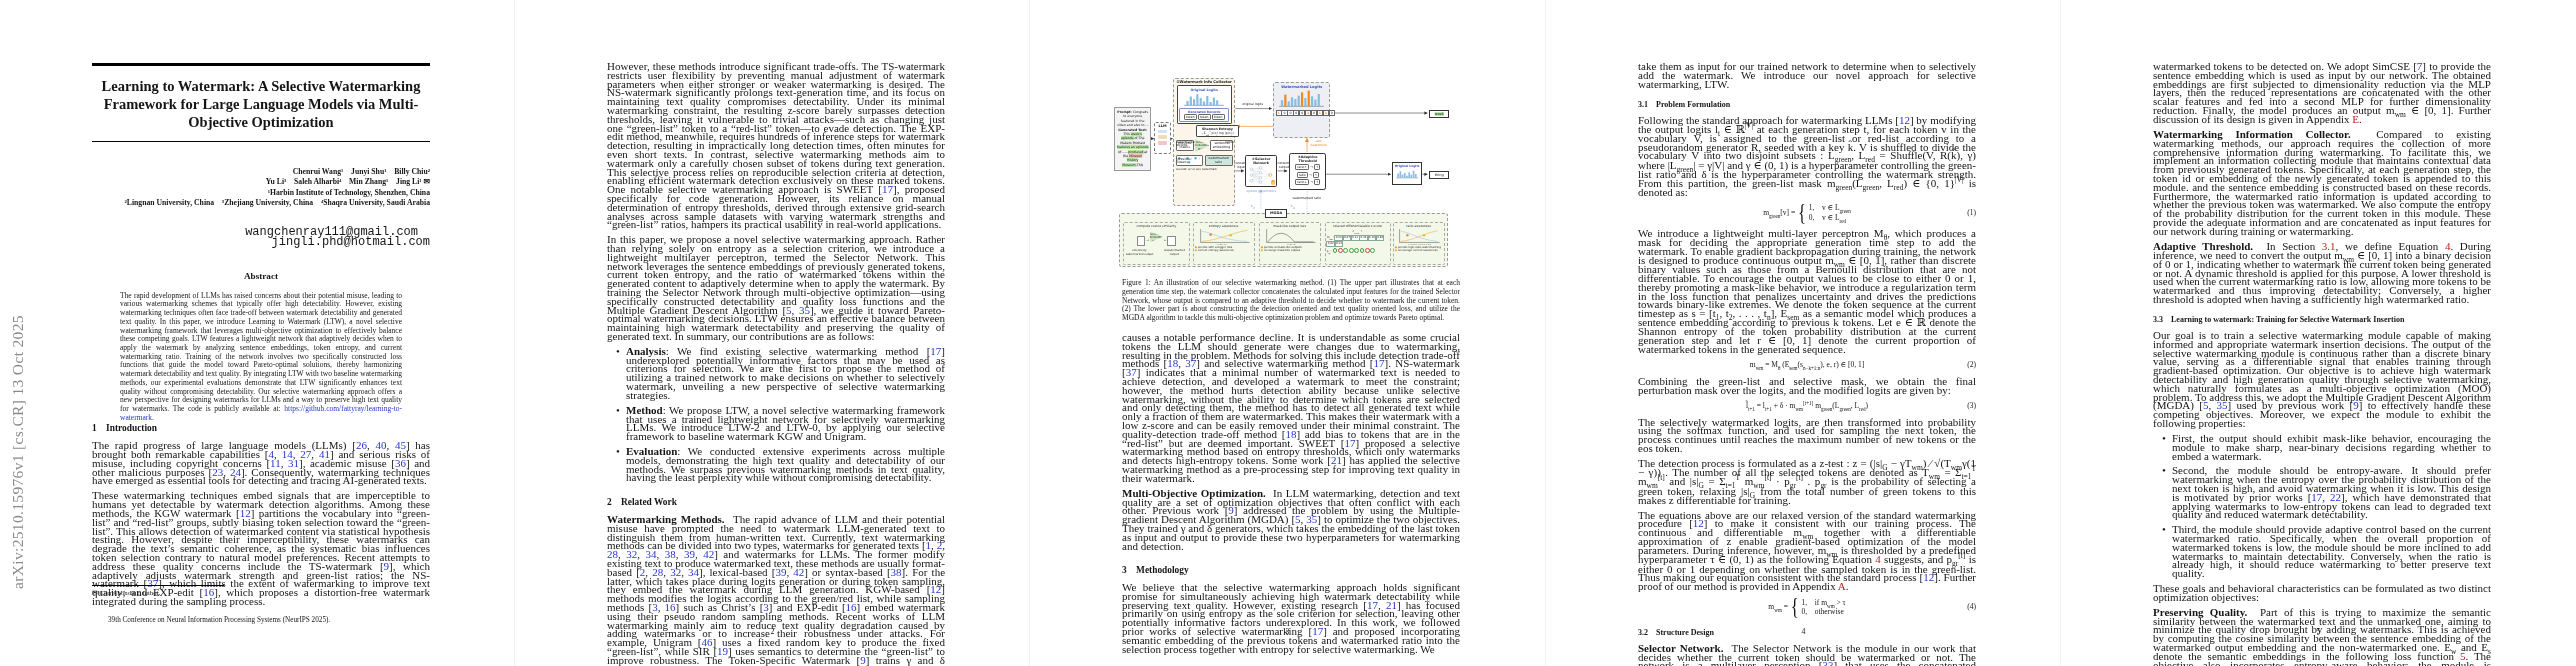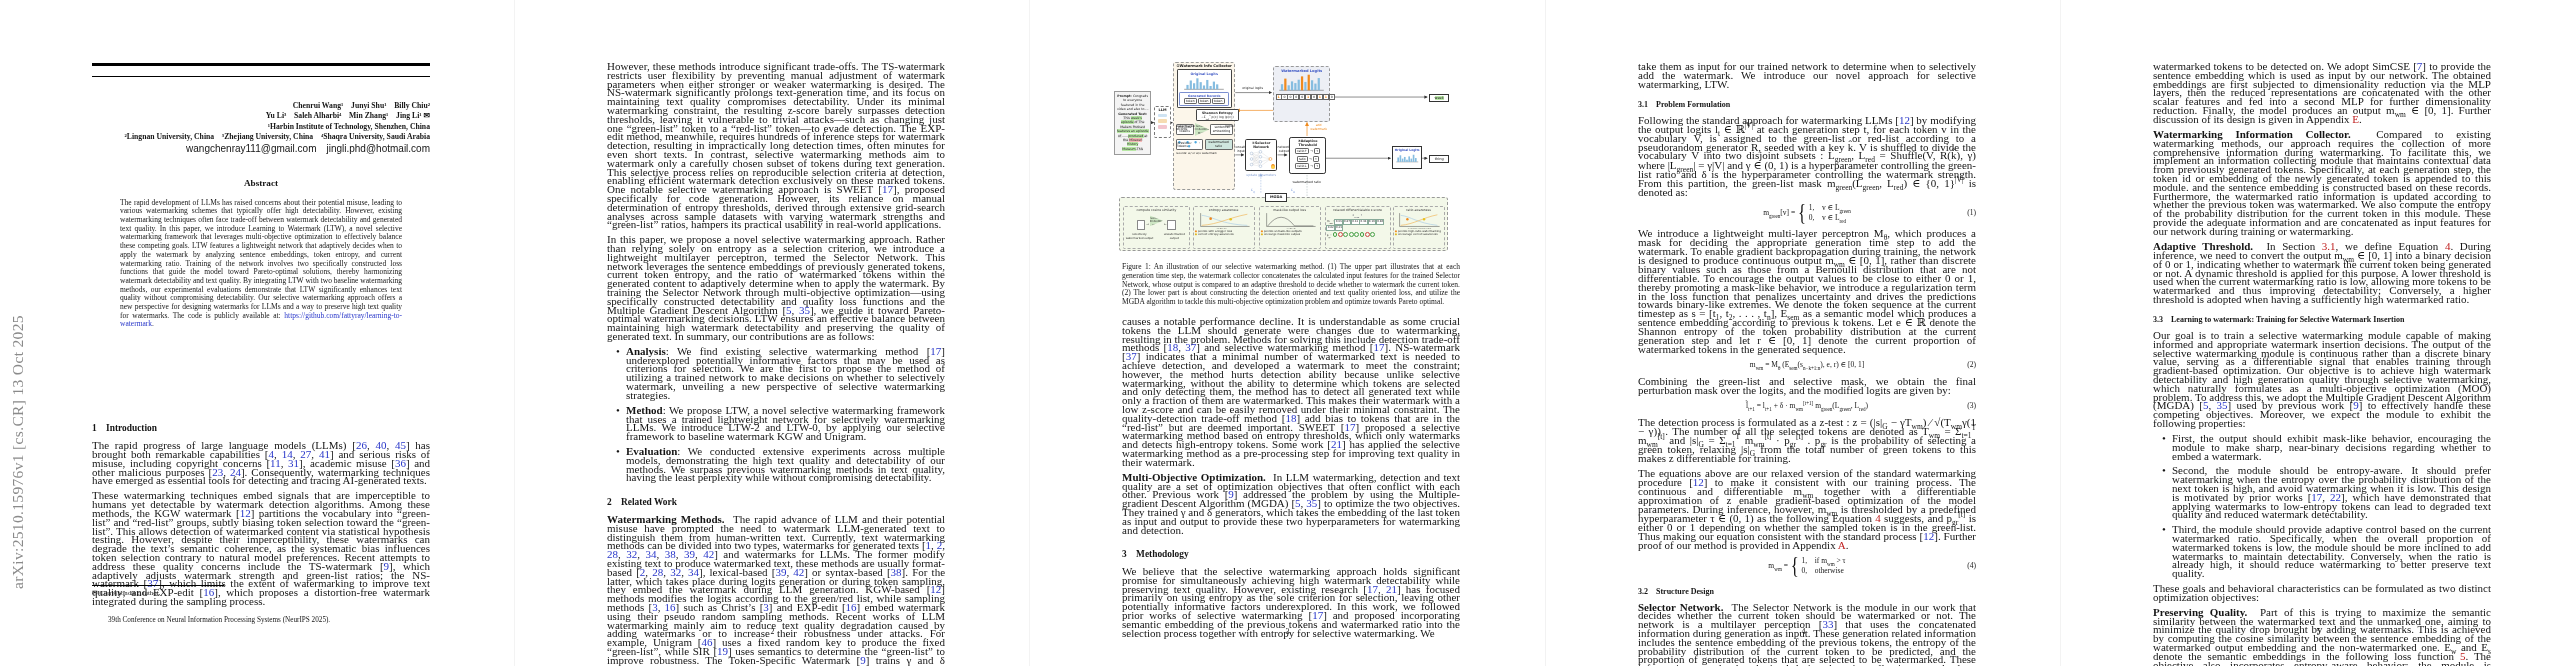--- a/index.html
+++ b/index.html
@@ -17,21 +17,21 @@
   sub,sup{font-size:68%;line-height:0}
   .bull{position:relative;padding-left:19px}
   .bull:before{content:"\2022";position:absolute;left:9px}
   
   .bar{height:2.5px;background:#000;margin-top:1.1px}
   .title{font-size:14.5px;line-height:18.3px;font-weight:bold;text-align:center;margin:11px 6.7px 0}
   .rule{border:none;border-top:0.9px solid #000;margin:10px 0 0}
   .authors{margin-top:24.5px;text-align:right;font-size:7.7px;line-height:10.3px}
   .aline{font-weight:bold}
   .affil{font-weight:bold}
-  .emails{font-family:Liberation Sans, sans-serif;font-size:10px;margin-top:2px}
+  .emails{font-family:Liberation Mono, monospace;font-size:12px;margin-top:19px}
   .abshead{text-align:center;font-weight:bold;font-size:9.2px;margin:23px 0 11px}
   .abs{margin:0 28px;font-size:7.5px;line-height:8.7px;text-align:justify}
   .fnblock{position:absolute;left:92px;top:585px;width:338px;font-size:6.8px}
   .fnrule{border:none;border-top:0.6px solid #000;width:132px;margin:0 0 2.8px}
   .conf{position:absolute;left:108px;top:616px;width:338px;font-size:7.2px}
   .pageno{position:absolute;bottom:31px;left:0;width:100%;text-align:center;font-size:7.8px}
   
   .arxiv{position:absolute;left:9px;top:189px;height:400px;writing-mode:vertical-rl;transform:rotate(180deg);font-size:15.6px;color:#8a8a8a;letter-spacing:0.3px;white-space:nowrap}
   
   .eq{position:relative;margin:6.7px 0 7.2px;text-align:center;font-size:7.5px;line-height:9.4px}
@@ -84,20 +84,21 @@
   .orange{color:#f08a1d}
   .caption{font-size:7.5px;line-height:8.8px;text-align:justify;margin:7.8px 0 10px}
 </style>
 </head>
 <body>
 
 <div class="page" style="left:0">
   <div class="arxiv">arXiv:2510.15976v1  [cs.CR]  13 Oct 2025</div>
   <div class="col">
     <div class="bar"></div>
+    <div class="title">Learning to Watermark: A Selective Watermarking Framework for Large Language Models via Multi-Objective Optimization</div>
     <hr class="rule">
     <div class="authors">
       <div class="aline">Chenrui Wang¹ Junyi Shu¹ Billy Chiu²</div>
       <div class="aline">Yu Li³ Saleh Alharbi⁴ Min Zhang¹ Jing Li¹ ✉</div>
       <div class="affil">¹Harbin Institute of Technology, Shenzhen, China</div>
       <div class="affil">²Lingnan University, China ³Zhejiang University, China ⁴Shaqra University, Saudi Arabia</div>
       <div class="emails">wangchenray111@gmail.com jingli.phd@hotmail.com</div>
     </div>
     <div class="abshead">Abstract</div>
     <p class="abs"><span>The rapid development of LLMs has raised concerns about their potential misuse, leading to various watermarking schemes that typically offer high detectability. However, existing watermarking techniques often face trade-off between watermark detectability and generated text quality. In this paper, we introduce Learning to Watermark (LTW), a novel selective watermarking framework that leverages multi-objective optimization to effectively balance these competing goals. LTW features a lightweight network that adaptively decides when to apply the watermark by analyzing sentence embeddings, token entropy, and current watermarking ratio. Training of the network involves two specifically constructed loss functions that guide the model toward Pareto-optimal solutions, thereby harmonizing watermark detectability and text quality. By integrating LTW with two baseline watermarking methods, our experimental evaluations demonstrate that LTW significantly enhances text quality without compromising detectability. Our selective watermarking approach offers a new perspective for designing watermarks for LLMs and a way to preserve high text quality for watermarks. The code is publicly available at: </span><a class="url" href="#">https://github.com/fattyray/learning-to-watermark</a><span>.</span></p>
@@ -124,21 +125,21 @@
     <div class="bull"><b class="runin">Method</b><span>: We propose LTW, a novel selective watermarking framework that uses a trained lightweight network for selectively watermarking LLMs. We introduce LTW-2 and LTW-0, by applying our selective framework to baseline watermark KGW and Unigram.</span></div>
     <div class="bull"><b class="runin">Evaluation</b><span>: We conducted extensive experiments across multiple models, demonstrating the high text quality and detectability of our methods. We surpass previous watermarking methods in text quality, having the least perplexity while without compromising detectability.</span></div>
     <h1 class="sec">2 Related Work</h1>
     <p class="body"><b class="runin">Watermarking Methods.</b>&nbsp;&nbsp;<span>The rapid advance of LLM and their potential misuse have prompted the need to watermark LLM-generated text to distinguish them from human-written text. Currently, text watermarking methods can be divided into two types, watermarks for generated texts [<span class="cite">1</span>, <span class="cite">2</span>, <span class="cite">28</span>, <span class="cite">32</span>, <span class="cite">34</span>, <span class="cite">38</span>, <span class="cite">39</span>, <span class="cite">42</span>] and watermarks for LLMs. The former modify existing text to produce watermarked text, these methods are usually format-based [<span class="cite">2</span>, <span class="cite">28</span>, <span class="cite">32</span>, <span class="cite">34</span>], lexical-based [<span class="cite">39</span>, <span class="cite">42</span>] or syntax-based [<span class="cite">38</span>]. For the latter, which takes place during logits generation or during token sampling, they embed the watermark during LLM generation.  KGW-based [<span class="cite">12</span>] methods modifies the logits according to the green/red list, while sampling methods [<span class="cite">3</span>, <span class="cite">16</span>] such as Christ’s [<span class="cite">3</span>] and EXP-edit [<span class="cite">16</span>] embed watermark using their pseudo random sampling methods. Recent works of LLM watermarking mainly aim to reduce text quality degradation caused by adding watermarks or to increase their robustness under attacks. For example, Unigram [<span class="cite">46</span>] uses a fixed random key to produce the fixed “green-list”, while SIR [<span class="cite">19</span>] uses semantics to determine the “green-list” to improve robustness. The Token-Specific Watermark [<span class="cite">9</span>] trains γ and δ generators to alter these hyperparameters during generation to obtain better semantic coherence. To address the low-entropy limitation as previous works [<span class="cite">3</span>, <span class="cite">12</span>, <span class="cite">17</span>] has shown, SWEET [<span class="cite">17</span>] provided a selective watermarking method to improve the quality of watermarked codes generated by LLMs, and EWD [<span class="cite">22</span>] provided an entropy-based detection method to improve detection ability.</span></p>
     <p class="body"><b class="runin">Balancing Detection and Quality.</b>&nbsp;&nbsp;<span>Recent works [<span class="cite">8</span>, <span class="cite">9</span>, <span class="cite">18</span>, <span class="cite">21</span>, <span class="cite">37</span>] indicate watermarking brings text quality decay and some works [<span class="cite">6</span>, <span class="cite">17</span>] indicate that in some tasks such as coding, watermarking</span></p>
   </div>
   <div class="pageno">2</div>
 </div>
 
 <div class="page" style="left:1030px">
-  <div class="col" style="top:44px">
+  <div class="col" style="top:60px">
     <div class="figwrap">
       <svg class="abx" style="left:0;top:0" width="356" height="198" xmlns="http://www.w3.org/2000/svg" viewBox="0 0 640 356">
         <defs>
           <marker id="ah" markerWidth="6" markerHeight="6" refX="5" refY="3" orient="auto">
               <path d="M0,0L6,3L0,6z" fill="#333"></path>
             </marker>
           <marker id="aho" markerWidth="6" markerHeight="6" refX="5" refY="3" orient="auto">
               <path d="M0,0L6,3L0,6z" fill="#f08a1d"></path>
             </marker>
           <marker id="ahb" markerWidth="6" markerHeight="6" refX="5" refY="3" orient="auto">
@@ -409,20 +410,21 @@
         <span>m<sub>green</sub>[v] =</span>
         <span class="brace">{</span>
         <span class="crow"><span>1, v ∈ L<sub>green</sub></span><br><span>0, v ∈ L<sub>red</sub></span></span>
       </span>
       <span class="eqno">(1)</span>
     </div>
     <p class="body">We introduce a lightweight multi-layer perceptron M<sub>θ</sub>, which produces a mask for deciding the appropriate generation time step to add the watermark. To enable gradient backpropagation during training, the network is designed to produce continuous output m<sub>wm</sub> ∈ [0, 1], rather than discrete binary values such as those from a Bernoulli distribution that are not differentiable. To encourage the output values to be close to either 0 or 1, thereby promoting a mask-like behavior, we introduce a regularization term in the loss function that penalizes uncertainty and drives the predictions towards binary-like extremes. We denote the token sequence at the current timestep as s = [t<sub>1</sub>, t<sub>2</sub>, . . . , t<sub>n</sub>], E<sub>sem</sub> as a semantic model which produces a sentence embedding according to previous k tokens. Let e ∈ ℝ denote the Shannon entropy of the token probability distribution at the current generation step and let r ∈ [0, 1] denote the current proportion of watermarked tokens in the generated sequence.</p>
     <div class="eq"><span>m<sub>wm</sub> = M<sub>θ</sub> (E<sub>sem</sub>(s<sub>n−k+1:n</sub>), e, r) ∈ [0, 1]</span><span class="eqno">(2)</span></div>
     <p class="body">Combining the green-list and selective mask, we obtain the final perturbation mask over the logits, and the modified logits are given by:</p>
     <div class="eq"><span>l̃<sub>t+1</sub> = l<sub>t+1</sub> + δ · m<sub>wm</sub><sup>[t+1]</sup> m<sub>green</sub>(L<sub>green</sub>, L<sub>red</sub>)</span><span class="eqno">(3)</span></div>
+    <p class="body">The selectively watermarked logits, are then transformed into probability using the softmax function, and used for sampling the next token, the process continues until reaches the maximum number of new tokens or the eos token.</p>
     <p class="body">The detection process is formulated as a z-test : z = (|s|<sub>G</sub> − γT<sub>wm</sub>) ⁄ √(T<sub>wm</sub>γ(1 − γ)) . The number of all the selected tokens are denoted as T<sub>wm</sub> = Σ<sub>t=1</sub><sup>T</sup> m<sub>wm</sub><sup>[t]</sup> and |s|<sub>G</sub> = Σ<sub>t=1</sub><sup>T</sup> m<sub>wm</sub><sup>[t]</sup> · p<sub>gr</sub><sup>[t]</sup> .  p<sub>gr</sub> is the probability of selecting a green token, relaxing |s|<sub>G</sub> from the total number of green tokens to this makes z differentiable for training.</p>
     <p class="body">The equations above are our relaxed version of the standard watermarking procedure [<span class="cite">12</span>] to make it consistent with our training process. The continuous and differentiable m<sub>wm</sub> together with a differentiable approximation of z enable gradient-based optimization of the model parameters. During inference, however, m<sub>wm</sub> is thresholded by a predefined hyperparameter τ ∈ (0, 1) as the following Equation <span class="ref">4</span> suggests, and p<sub>gr</sub><sup>[t]</sup> is either 0 or 1 depending on whether the sampled token is in the green-list. Thus making our equation consistent with the standard process [<span class="cite">12</span>]. Further proof of our method is provided in Appendix <span class="ref">A</span>.</p>
     <div class="eq">
       <span class="cases">
         <span>m<sub>wm</sub> =</span>
         <span class="brace">{</span>
         <span class="crow"><span>1, if m<sub>wm</sub> &gt; τ</span><br><span>0, otherwise</span></span>
       </span>
       <span class="eqno">(4)</span>
     </div>

